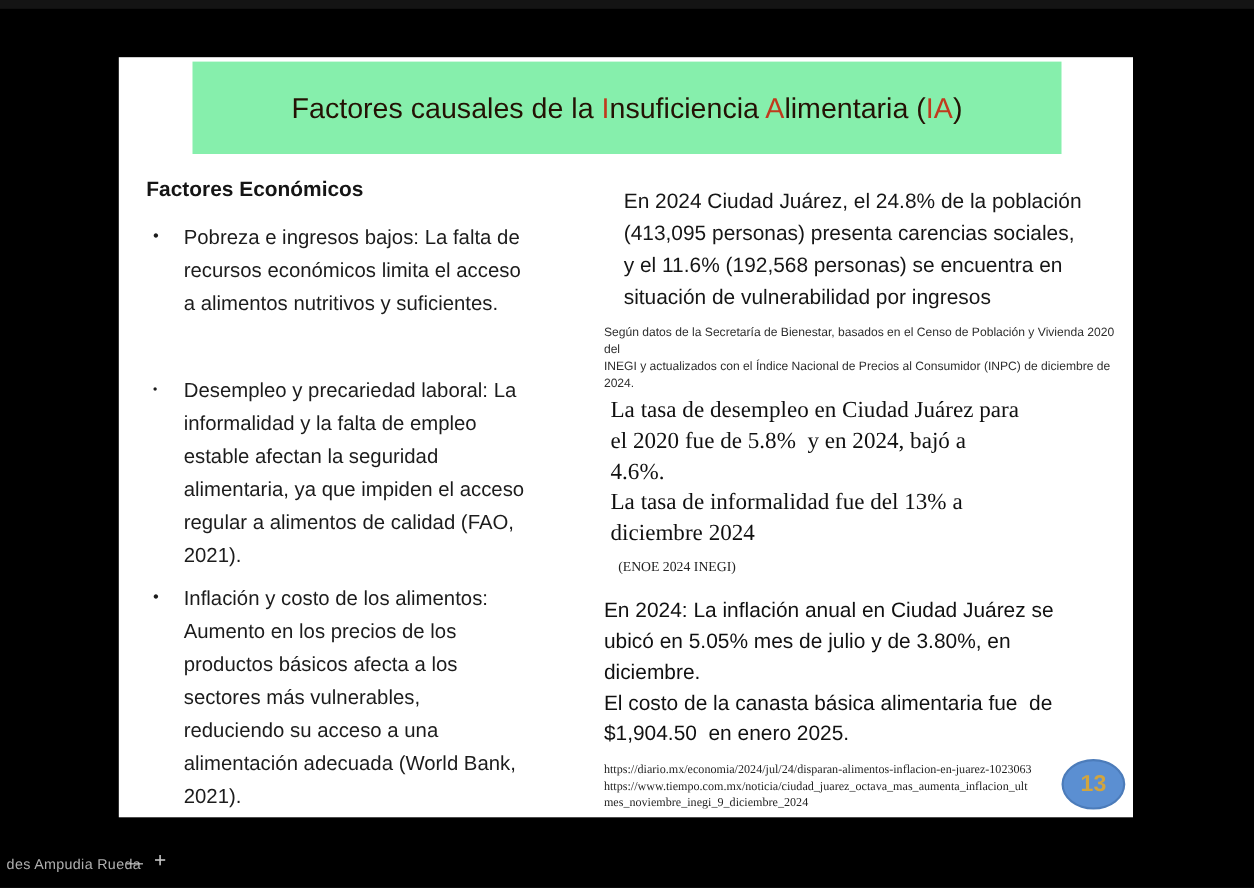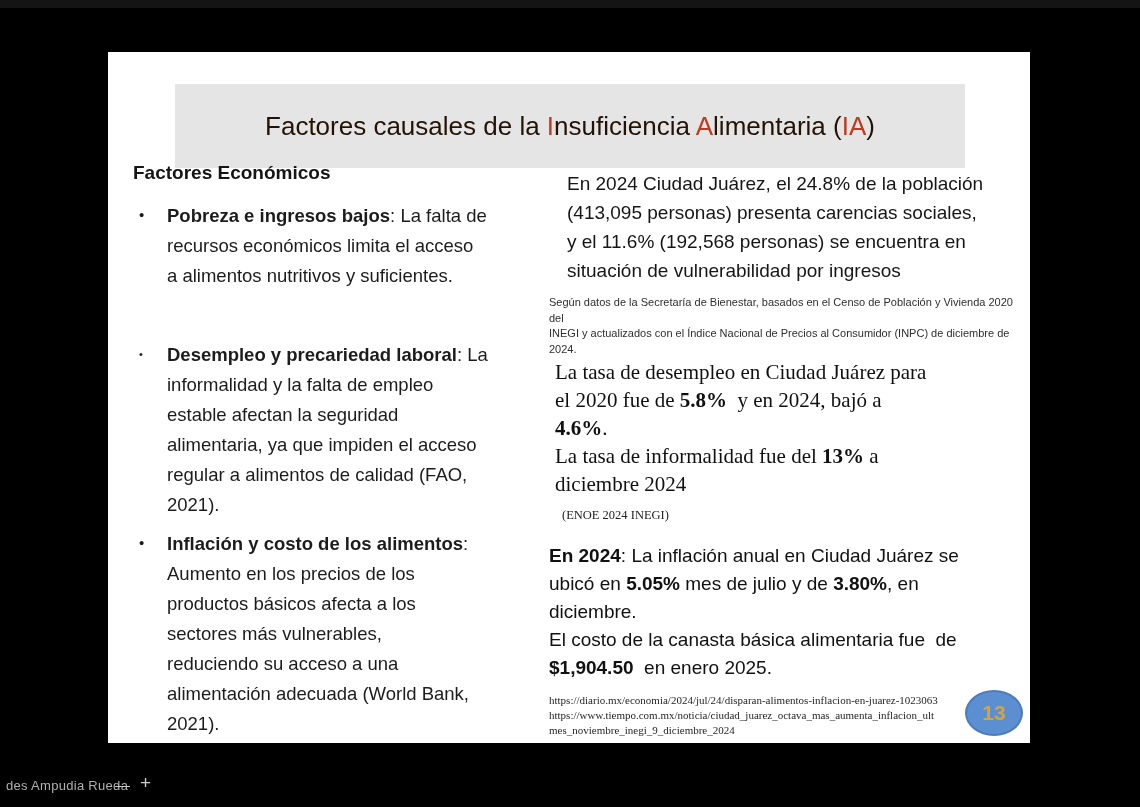--- a/index.html
+++ b/index.html
@@ -10,40 +10,40 @@
     font-family:"Liberation Sans", sans-serif;
   }
   .top-edge { position:absolute; left:0; top:0; width:1140px; height:8px; background:#141414; }
 
   .slide {
     position:absolute; left:108px; top:52px; width:922px; height:691px;
     background:#ffffff;
   }
 
   .banner {
-    position:absolute; left:67px; top:32px; width:790px; height:84px;
-    background:#e5e5e5; display:flex; align-items:center; justify-content:center;
+    position:absolute; left:67px; top:4px; width:790px; height:84px;
+    background:#86efac; display:flex; align-items:center; justify-content:center;
   }
   .banner-title { font-size:26px; color:#241204; white-space:pre; }
   .accent { color:#c03a1d; }
 
   .left-heading {
     position:absolute; left:25px; top:110px;
     font-size:19px; font-weight:bold; color:#151515;
   }
 
   .bullet {
     position:absolute; left:25px; width:404px;
     font-size:18.5px; line-height:30px; color:#1c1c1c;
     padding-left:34px;
   }
   .bullet .dot {
     position:absolute; left:6px; top:-1px; font-size:15px; color:#1c1c1c;
   }
-  .bullet b, .rp b { font-weight:bold; }
+  .bullet b, .rp b { font-weight:normal; }
   .bline, .line { white-space:pre-wrap; }
 
   .rp { position:absolute; left:441px; width:475px; color:#161616; }
 
   .stats-para { top:117px; font-size:19px; line-height:29px;margin-left:18px; }
 
   .source-note { top:243px; width:468px; font-size:11px; line-height:15.5px; color:#2e2e2e; }
 
   .serif-block {
     left:447px; top:306px; width:470px;

